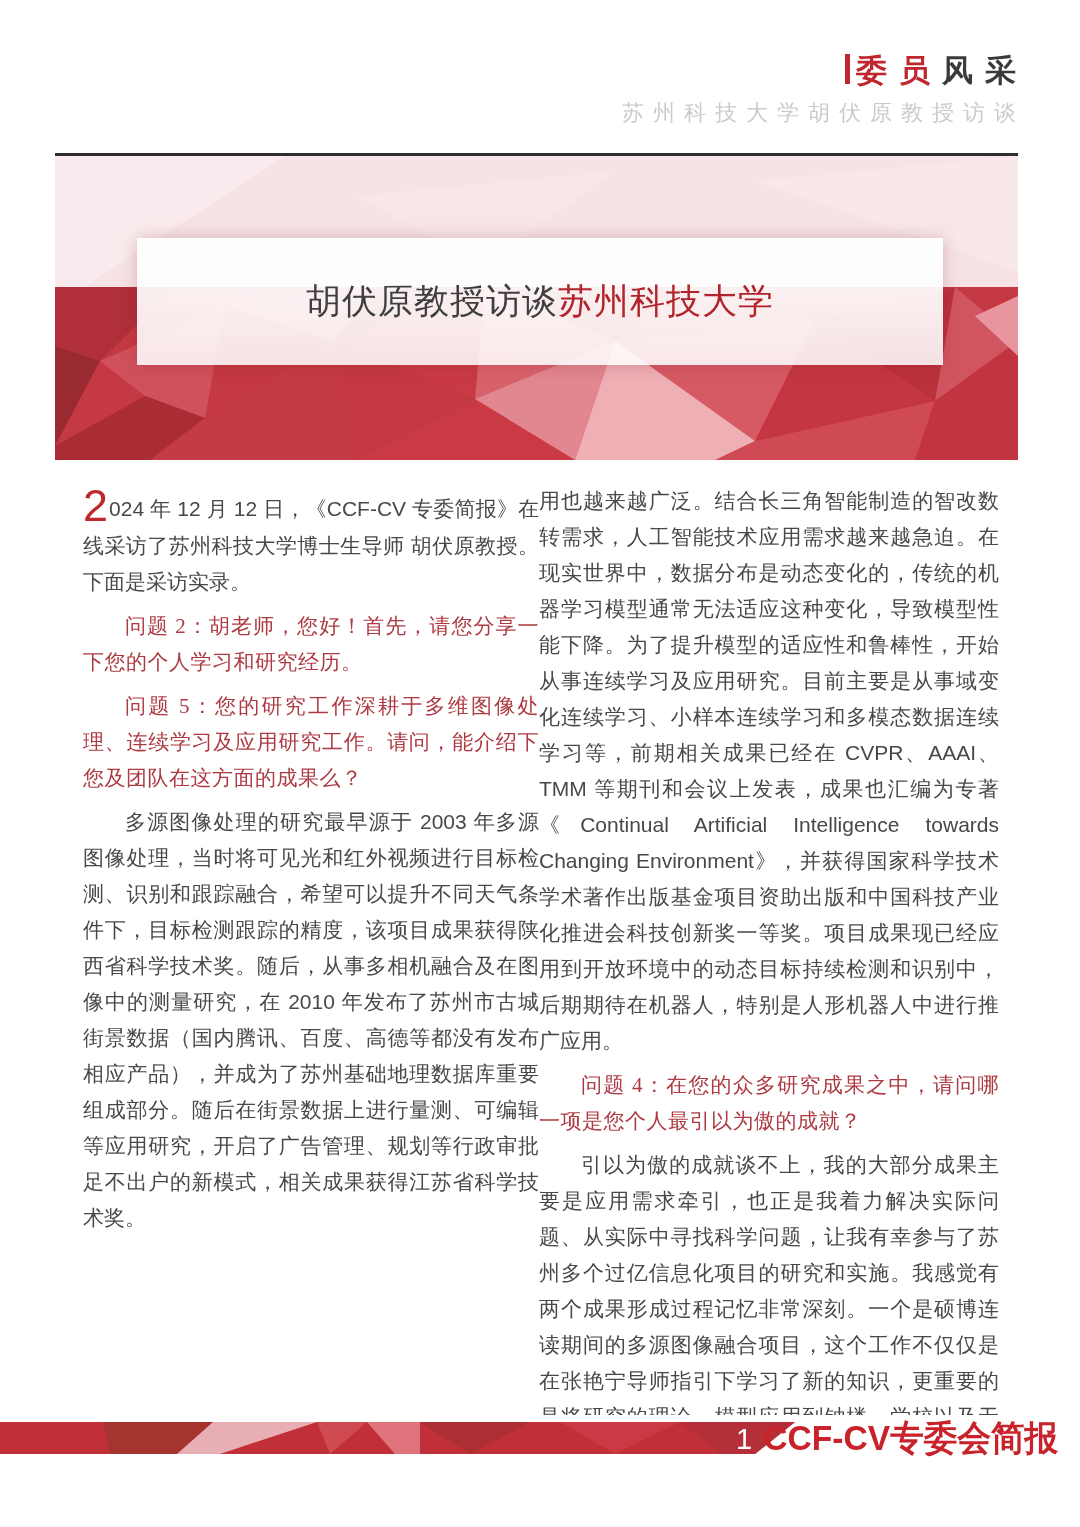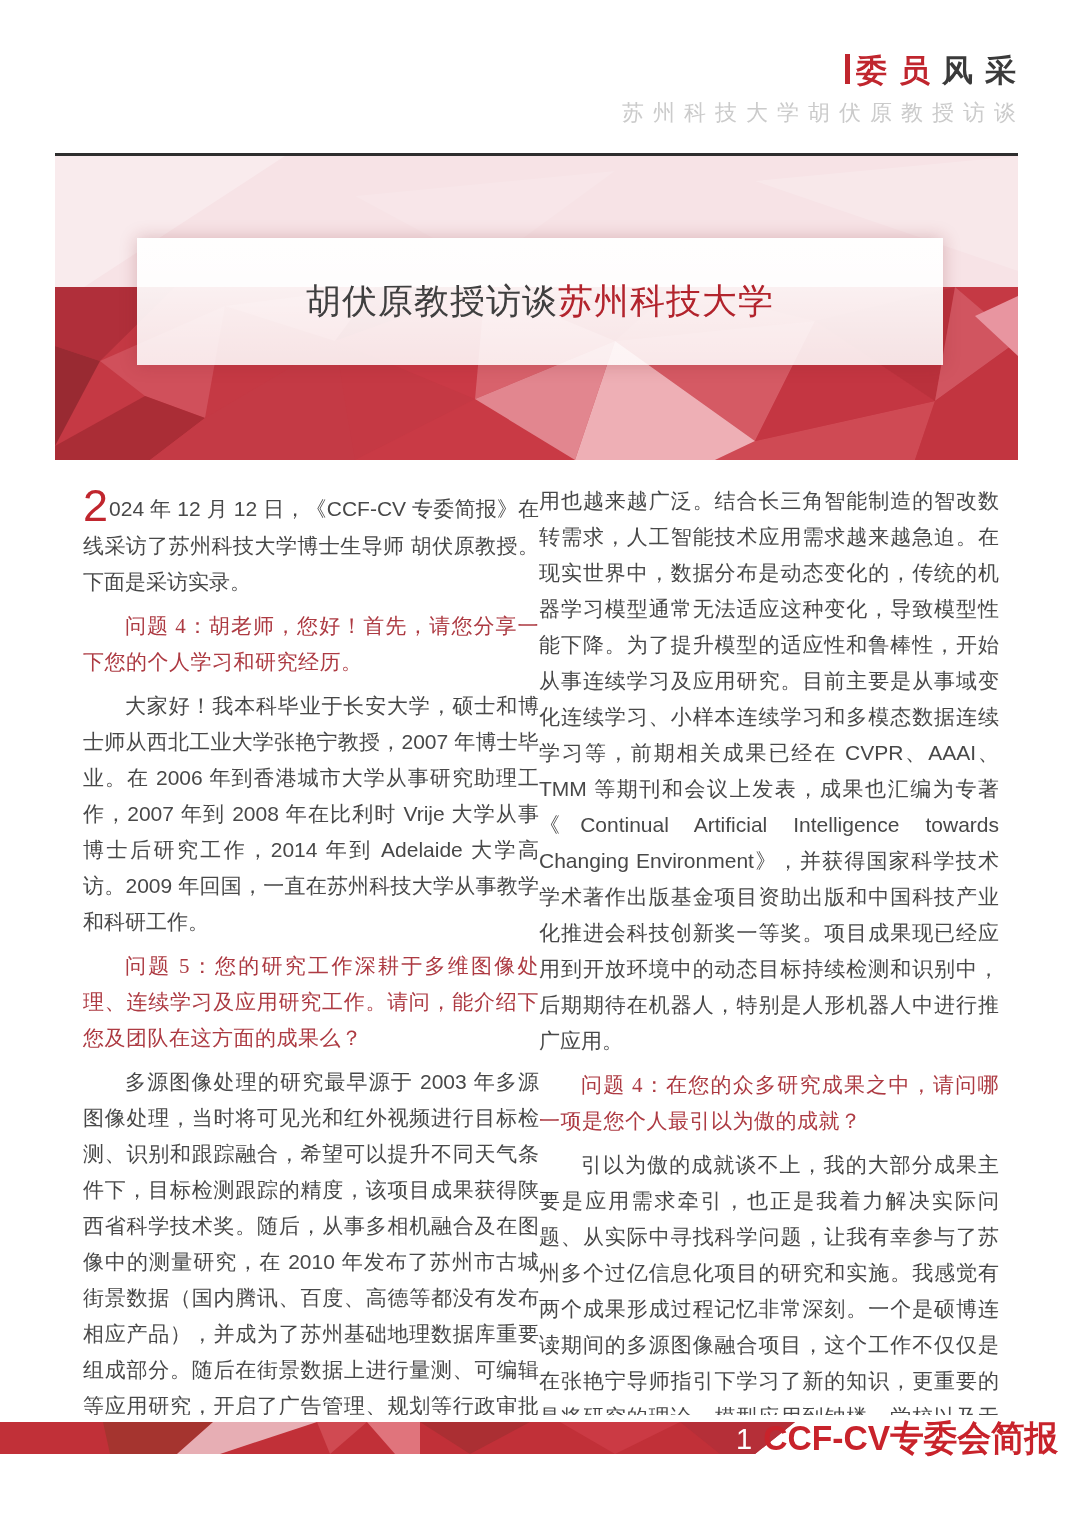--- a/index.html
+++ b/index.html
@@ -102,22 +102,21 @@
     <div class="banner-card">
       <div class="banner-title">
         <span class="t-dark">胡伏原教授访谈</span><span class="t-red">苏州科技大学</span>
       </div>
     </div>
   </div>
 
   <div class="columns">
     <div class="col">
       <p><span class="dropcap">2</span><span>024 年 12 月 12 日，《CCF-CV 专委简报》在线采访了苏州科技大学博士生导师 胡伏原教授。下面是采访实录。</span></p>
-      <p class="question">问题 4：胡老师，您好！首先，请您分享一下您的个人学习和研究经历。</p>
-      <p class="indent">大家好！我本科毕业于长安大学，硕士和博士师从西北工业大学张艳宁教授，2007 年博士毕业。在 2006 年到香港城市大学从事研究助理工作，2007 年到 2008 年在比利时 Vrije 大学从事博士后研究工作，2014 年到 Adelaide 大学高访。2009 年回国，一直在苏州科技大学从事教学和科研工作。</p>
+      <p class="question">问题 2：胡老师，您好！首先，请您分享一下您的个人学习和研究经历。</p>
       <p class="question">问题 5：您的研究工作深耕于多维图像处理、连续学习及应用研究工作。请问，能介绍下您及团队在这方面的成果么？</p>
       <p class="indent">多源图像处理的研究最早源于 2003 年多源图像处理，当时将可见光和红外视频进行目标检测、识别和跟踪融合，希望可以提升不同天气条件下，目标检测跟踪的精度，该项目成果获得陕西省科学技术奖。随后，从事多相机融合及在图像中的测量研究，在 2010 年发布了苏州市古城街景数据（国内腾讯、百度、高德等都没有发布相应产品），并成为了苏州基础地理数据库重要组成部分。随后在街景数据上进行量测、可编辑等应用研究，开启了广告管理、规划等行政审批足不出户的新模式，相关成果获得江苏省科学技术奖。</p>
 
     </div>
     <div class="col col-right">
       <p>用也越来越广泛。结合长三角智能制造的智改数转需求，人工智能技术应用需求越来越急迫。在现实世界中，数据分布是动态变化的，传统的机器学习模型通常无法适应这种变化，导致模型性能下降。为了提升模型的适应性和鲁棒性，开始从事连续学习及应用研究。目前主要是从事域变化连续学习、小样本连续学习和多模态数据连续学习等，前期相关成果已经在 CVPR、AAAI、TMM 等期刊和会议上发表，成果也汇编为专著《Continual Artificial Intelligence towards Changing Environment》，并获得国家科学技术学术著作出版基金项目资助出版和中国科技产业化推进会科技创新奖一等奖。项目成果现已经应用到开放环境中的动态目标持续检测和识别中，后期期待在机器人，特别是人形机器人中进行推广应用。</p>
       <p class="question">问题 4：在您的众多研究成果之中，请问哪一项是您个人最引以为傲的成就？</p>
       <p class="indent">引以为傲的成就谈不上，我的大部分成果主要是应用需求牵引，也正是我着力解决实际问题、从实际中寻找科学问题，让我有幸参与了苏州多个过亿信息化项目的研究和实施。我感觉有两个成果形成过程记忆非常深刻。一个是硕博连读期间的多源图像融合项目，这个工作不仅仅是在张艳宁导师指引下学习了新的知识，更重要的是将研究的理论、模型应用到钟楼、学校以及无人机航拍视频等众多实际场所中，提升了我的独立科研能力和项目实战管理能力。项目实施过程中，既有白天+黑夜 24 小时不间断的实验室验证实验，也有冰寒雪冻</p>
     </div>
   </div>

